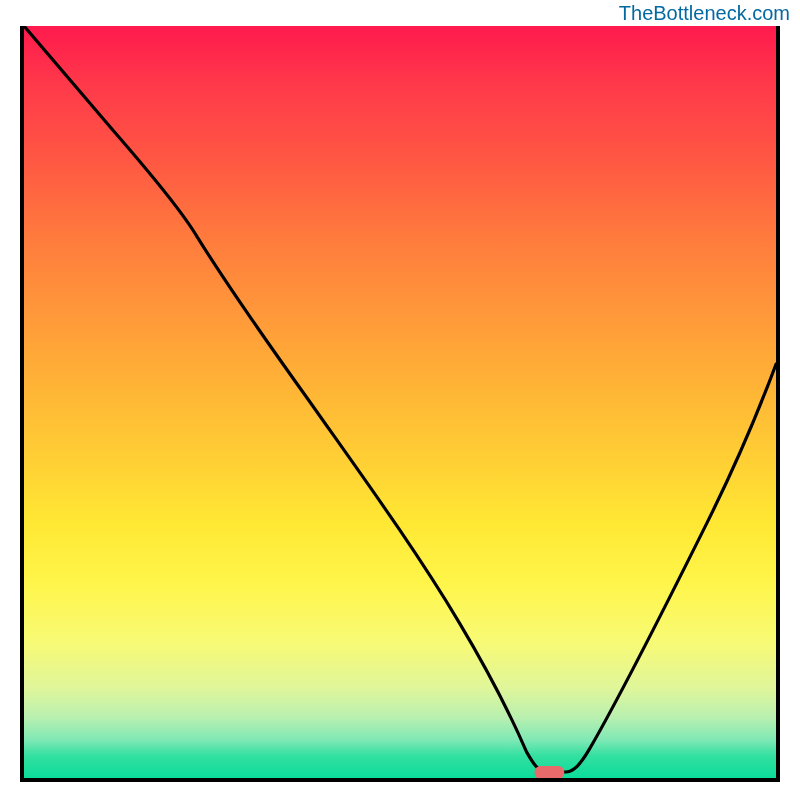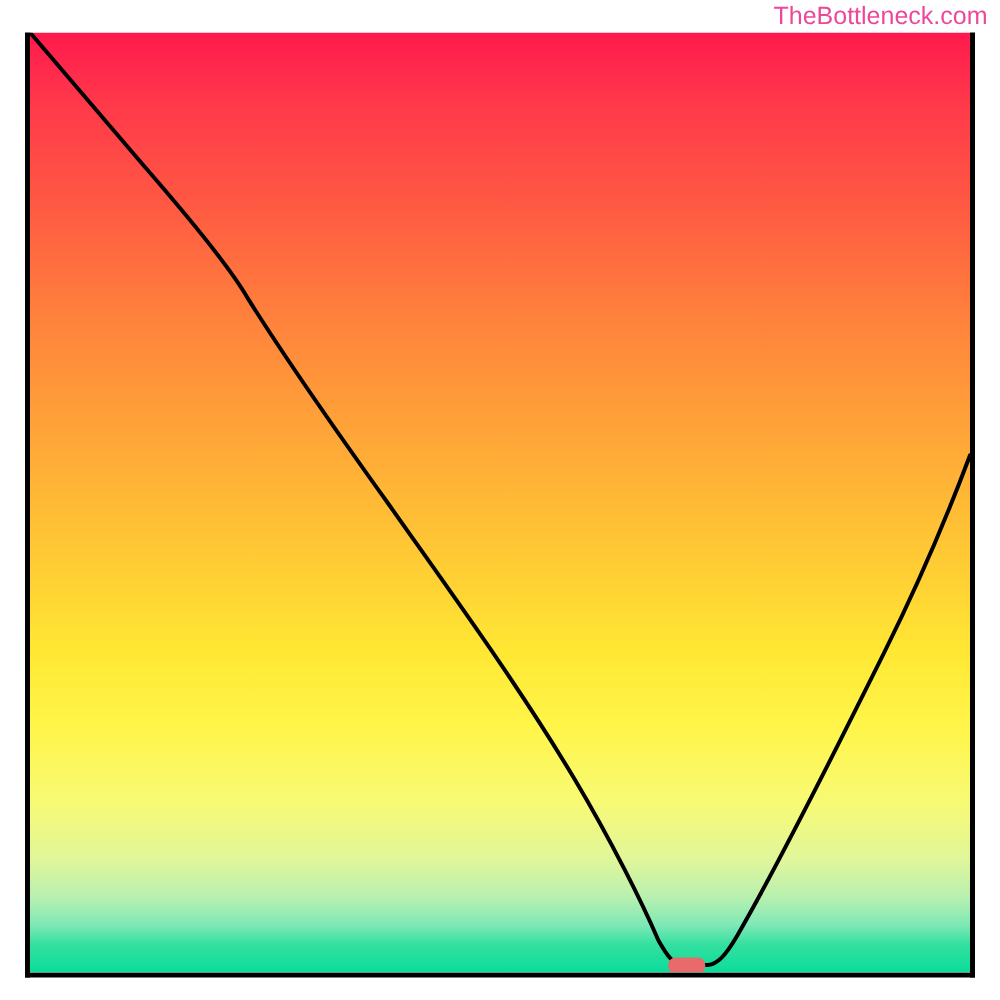--- a/index.html
+++ b/index.html
@@ -8,21 +8,21 @@
     height: 800px;
     background: #fff;
     font-family: Arial, sans-serif;
     position: relative;
     overflow: hidden;
   }
   .watermark {
     position: absolute;
     top: 2px;
     right: 10px;
-    color: #ec4899;
+    color: #0369a1;
     font-size: 20px;
     font-weight: 500;
     z-index: 10;
   }
   .plot-frame {
     position: absolute;
     top: 26px;
     left: 20px;
     width: 760px;
     height: 756px;

